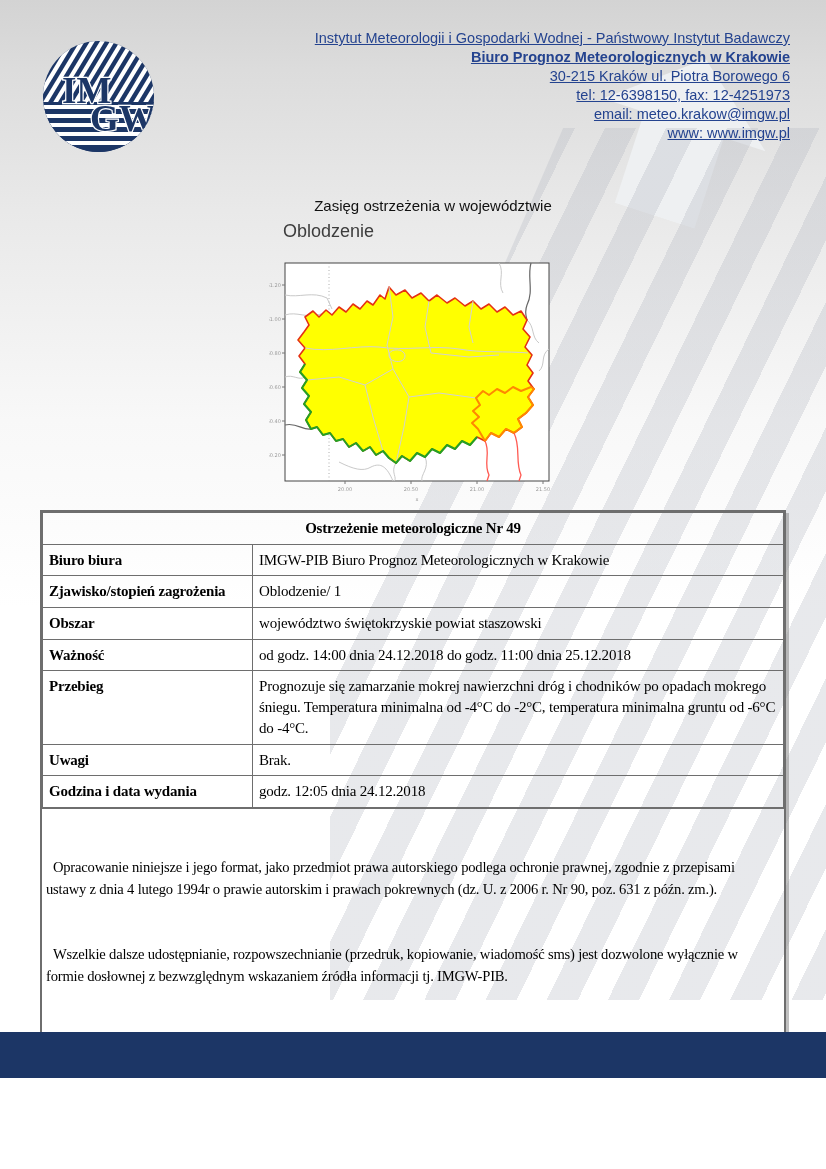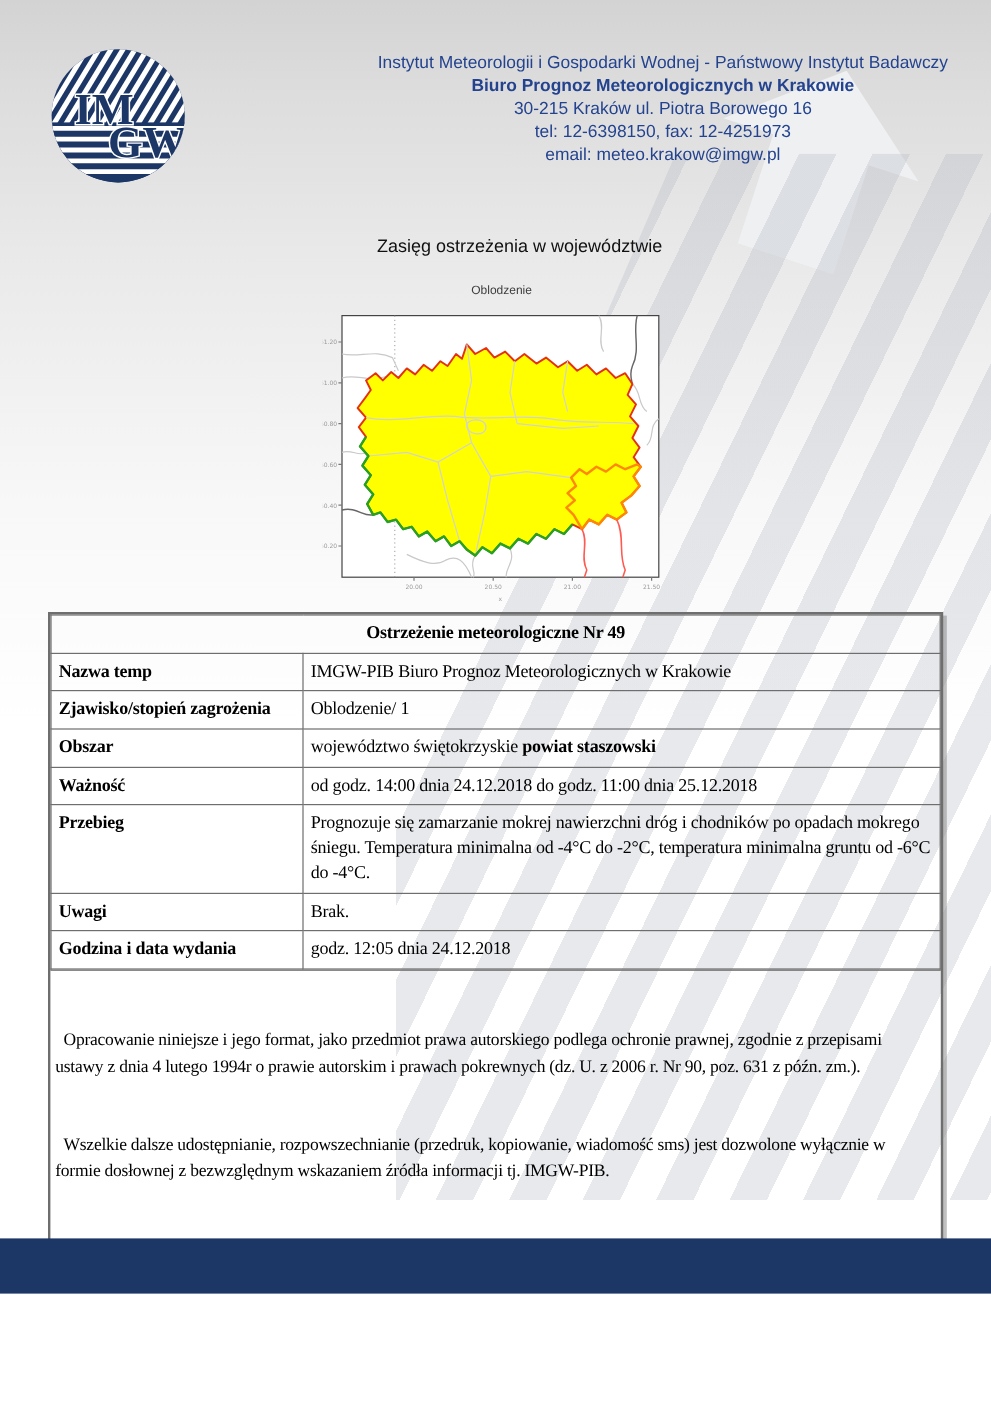--- a/index.html
+++ b/index.html
@@ -8,43 +8,43 @@
         font-family:"Liberation Sans",sans-serif;}
   
   .watermark-stripes{position:absolute;left:330px;top:128px;width:496px;height:872px;z-index:0;
         background:repeating-linear-gradient(116deg,rgba(0,0,0,0) 0 27px,rgba(178,182,192,0.30) 27px 55px);
         clip-path:polygon(47% 0,100% 0,100% 100%,0 100%,0 62%);}
   .watermark-arrow{position:absolute;left:576px;top:52px;width:190px;height:165px;z-index:0;
         background:#eef0f2;transform:rotate(18deg);
         clip-path:polygon(55% 0,100% 42%,77% 42%,77% 100%,33% 100%,33% 42%,10% 42%);}
   
   .logo{position:absolute;left:42px;top:40px;z-index:1;}
-  .contact{position:absolute;right:36px;top:44px;z-index:1;text-align:center;
-        color:#24438f;font-size:14.5px;line-height:19px;}
+  .contact{position:absolute;right:36px;top:29px;z-index:1;text-align:right;
+        color:#24438f;font-size:14.5px;line-height:19px;text-decoration:underline;}
   .contact .b{font-weight:bold;}
   
   .sec-title{position:absolute;left:0;top:197px;width:866px;text-align:center;z-index:1;
         color:#111;font-size:15px;}
   
-  .map-title{position:absolute;left:283px;top:237px;width:270px;text-align:center;z-index:1;
-        color:#3d3d3d;font-size:10px;}
+  .map-title{position:absolute;left:283px;top:221px;width:270px;z-index:1;
+        color:#3d3d3d;font-size:18px;}
   .map-svg{position:absolute;left:269px;top:257px;z-index:1;}
   .tick{font-size:5px;fill:#9a9a9a;font-family:"DejaVu Sans",sans-serif;}
   
   .box{position:absolute;left:40px;top:510px;width:742px;z-index:1;
         border:2px solid #6e6e6e;box-shadow:3px 3px 0 rgba(140,140,140,0.55);
         font-family:"Liberation Serif",serif;background:transparent;}
   table.warn{border-collapse:collapse;width:100%;background:transparent;}
   table.warn td{border:1px solid #6e6e6e;vertical-align:top;padding:5px 6px;
         font-size:15px;letter-spacing:-0.2px;line-height:1.38;color:#000;}
   td.title-cell{text-align:center;font-weight:bold;color:#ee0000;font-size:17.5px;
         letter-spacing:0;padding:9px 4px;}
   td.lbl{width:197px;font-weight:bold;white-space:pre-line;font-size:14.5px;letter-spacing:-0.3px;}
   td.val{font-size:14.5px;letter-spacing:-0.2px;}
-  td.val b{font-weight:bold;}
+  td.val b{font-weight:normal;}
   .box-footer{border-top:1px solid #6e6e6e;padding:4px 6px 10px 4px;
         font-size:14.6px;line-height:1.5;letter-spacing:-0.2px;color:#000;white-space:pre-wrap;}
   .box-footer p{margin:0;}
   
   .footer-bar{position:absolute;left:0;top:1032px;width:826px;height:46px;background:#1c3666;z-index:1;}
 </style>
 </head>
 <body>
 
 <div class="page">
@@ -89,23 +89,24 @@
         </g>
         <text x="20" y="63" font-family="Liberation Serif, serif" font-weight="bold" font-size="37" fill="#1c3666" stroke="#ffffff" stroke-width="2.4" paint-order="stroke">IM</text>
         <text x="48" y="91" font-family="Liberation Serif, serif" font-weight="bold" font-size="37" fill="#1c3666" stroke="#ffffff" stroke-width="2.4" paint-order="stroke">GW</text>
       </g>
     </svg>
   </div>
 
   <div class="contact">
     <div>Instytut Meteorologii i Gospodarki Wodnej - Państwowy Instytut Badawczy</div>
     <div class="b">Biuro Prognoz Meteorologicznych w Krakowie</div>
-    <div>30-215 Kraków ul. Piotra Borowego 16</div>
+    <div>30-215 Kraków ul. Piotra Borowego 6</div>
     <div>tel: 12-6398150, fax: 12-4251973</div>
     <div>email: meteo.krakow@imgw.pl</div>
+    <div>www: www.imgw.pl</div>
   </div>
 
   <div class="sec-title">Zasięg ostrzeżenia w województwie</div>
 
   <div class="map-title">Oblodzenie</div>
 
   <div class="map-svg">
     <svg width="288" height="246" viewBox="0 0 288 246">
 
       <rect x="16" y="6" width="264" height="218" fill="#ffffff" stroke="#444" stroke-width="1"></rect>
@@ -197,21 +198,21 @@
     </svg>
   </div>
 
   <div class="box">
     <table class="warn">
       <tbody>
         <tr>
           <td class="title-cell" colspan="2">Ostrzeżenie meteorologiczne Nr 49</td>
         </tr>
       <tr>
-            <td class="lbl">Nazwa temp</td>
+            <td class="lbl">Biuro biura</td>
             <td class="val">IMGW-PIB Biuro Prognoz Meteorologicznych w Krakowie</td>
           </tr>
           <tr>
             <td class="lbl">Zjawisko/stopień zagrożenia</td>
             <td class="val">Oblodzenie/ 1</td>
           </tr>
           <tr>
             <td class="lbl">Obszar</td>
             <td class="val"><span>województwo świętokrzyskie </span><b>powiat staszowski</b></td>
           </tr>

